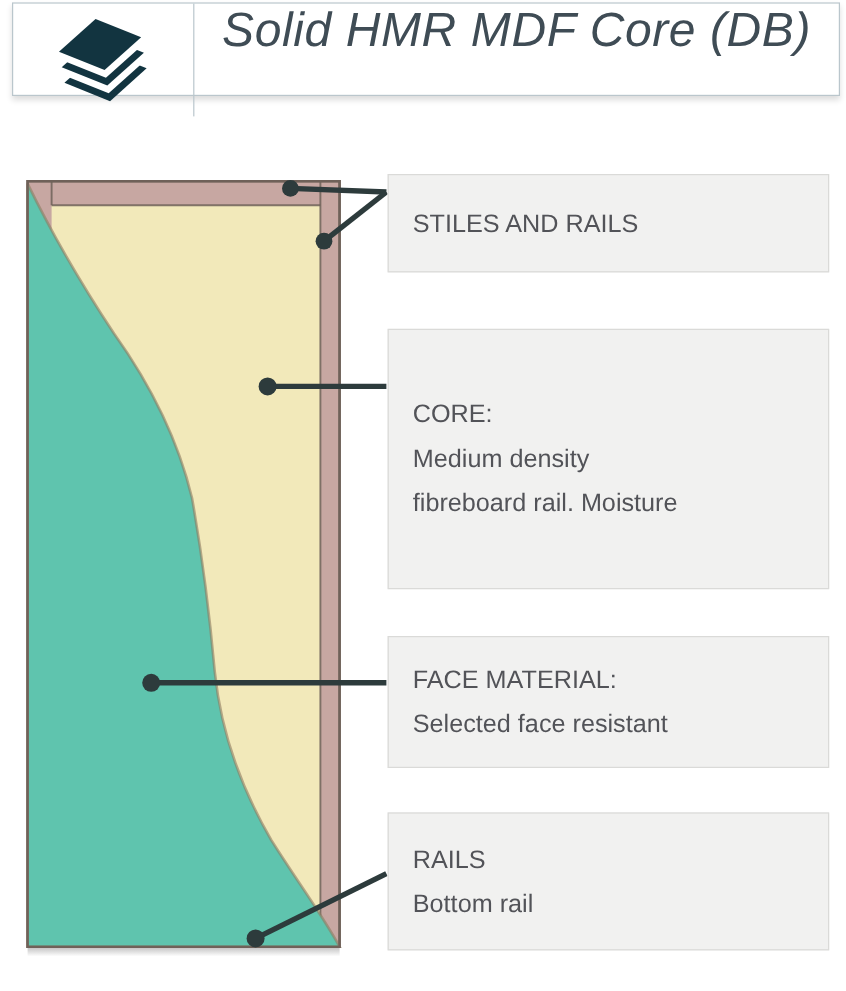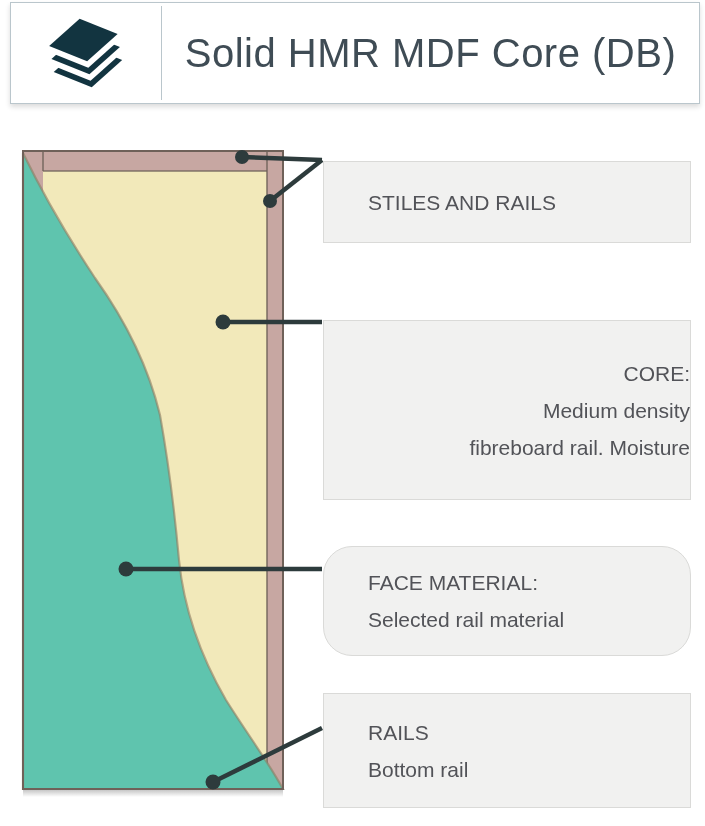--- a/index.html
+++ b/index.html
@@ -2,25 +2,26 @@
 <html style="--face-teal: #5fc4ae; --face-edge: #8d7c60; --core-cream: #f2e9ba; --rail-pink: #c7a7a2; --rail-outline: #6f6159; --connector: #2d3b3c; --icon: #123440; --label-bg: #f1f1f0; --label-border: #dadad8; --label-text: #525358; --title-text: #3f4c55; --header-border: #bac6cc;"><head>
 <meta charset="utf-8">
 <style>
   html,body{margin:0;padding:0;background:#ffffff;}
   .screen{
     position:relative;width:705px;height:826px;background:#ffffff;overflow:hidden;
     font-family:"Liberation Sans", sans-serif;
   }
   
   .header{
-    position:absolute;left:10px;top:2px;width:690px;height:102px;
-    display:flex;align-items:center;background:#fff;
+    position:absolute;left:10px;top:2px;width:690px;height:78px;
+    display:flex;align-items:flex-start;background:#fff;
     border:1.5px solid var(--header-border);
     box-shadow:0 3px 5px rgba(0,0,0,0.14);
     box-sizing:border-box;
+    font-style:italic;
   }
   .header .icon-cell{
     width:150px;flex:0 0 150px;display:flex;align-items:center;justify-content:center;
     border-right:1.5px solid var(--header-border);
   }
   .header .title-cell{
     flex:1;display:flex;align-items:center;justify-content:center;
   }
   .page-title{
     font-size:40px;font-weight:300;color:var(--title-text);
@@ -35,30 +36,29 @@
   .frame-line{stroke:var(--rail-outline);stroke-width:1.6;stroke-opacity:0.85;}
   .door-face{fill:var(--face-teal);stroke:var(--face-edge);stroke-width:2.2;stroke-opacity:0.6;}
   .door-outline{fill:none;stroke:var(--rail-outline);stroke-width:2;}
   .connector{stroke:var(--connector);stroke-width:4.5;fill:none;}
   .dot{fill:var(--connector);stroke:none;}
   
   .callout{
     position:absolute;left:323px;width:368px;box-sizing:border-box;
     background:var(--label-bg);border:1px solid var(--label-border);
     display:flex;flex-direction:column;justify-content:center;
-    padding-left:44px;
-    margin-top:16px;
+    padding-left:20px;
   }
   .callout .line{
     font-size:21px;line-height:37px;font-weight:500;
     color:var(--label-text);white-space:nowrap;
   }
   .callout-stiles{top:145px;height:82px;}
-  .callout-core{top:304px;height:180px;align-items:flex-end;}
-  .callout-face{top:530px;height:110px;border-radius:29px;}
+  .callout-core{top:274px;height:217px;}
+  .callout-face{top:530px;height:110px;}
   .callout-rails{top:677px;height:115px;}
 </style>
 </head>
 <body>
 
 <div class="screen">
 
   <div class="header">
     <div class="icon-cell">
       <svg class="layers-icon" width="94" height="94" viewBox="0 0 100 100" aria-hidden="true">
@@ -126,21 +126,21 @@
   </div>
 
   <div class="callout callout-core">
     <div class="line">CORE:</div>
     <div class="line">Medium density</div>
     <div class="line">fibreboard rail. Moisture</div>
   </div>
 
   <div class="callout callout-face">
     <div class="line">FACE MATERIAL:</div>
-    <div class="line">Selected rail material</div>
+    <div class="line">Selected face resistant</div>
   </div>
 
   <div class="callout callout-rails">
     <div class="line">RAILS</div>
     <div class="line">Bottom rail</div>
   </div>
 
 </div>
 
 </body></html>

